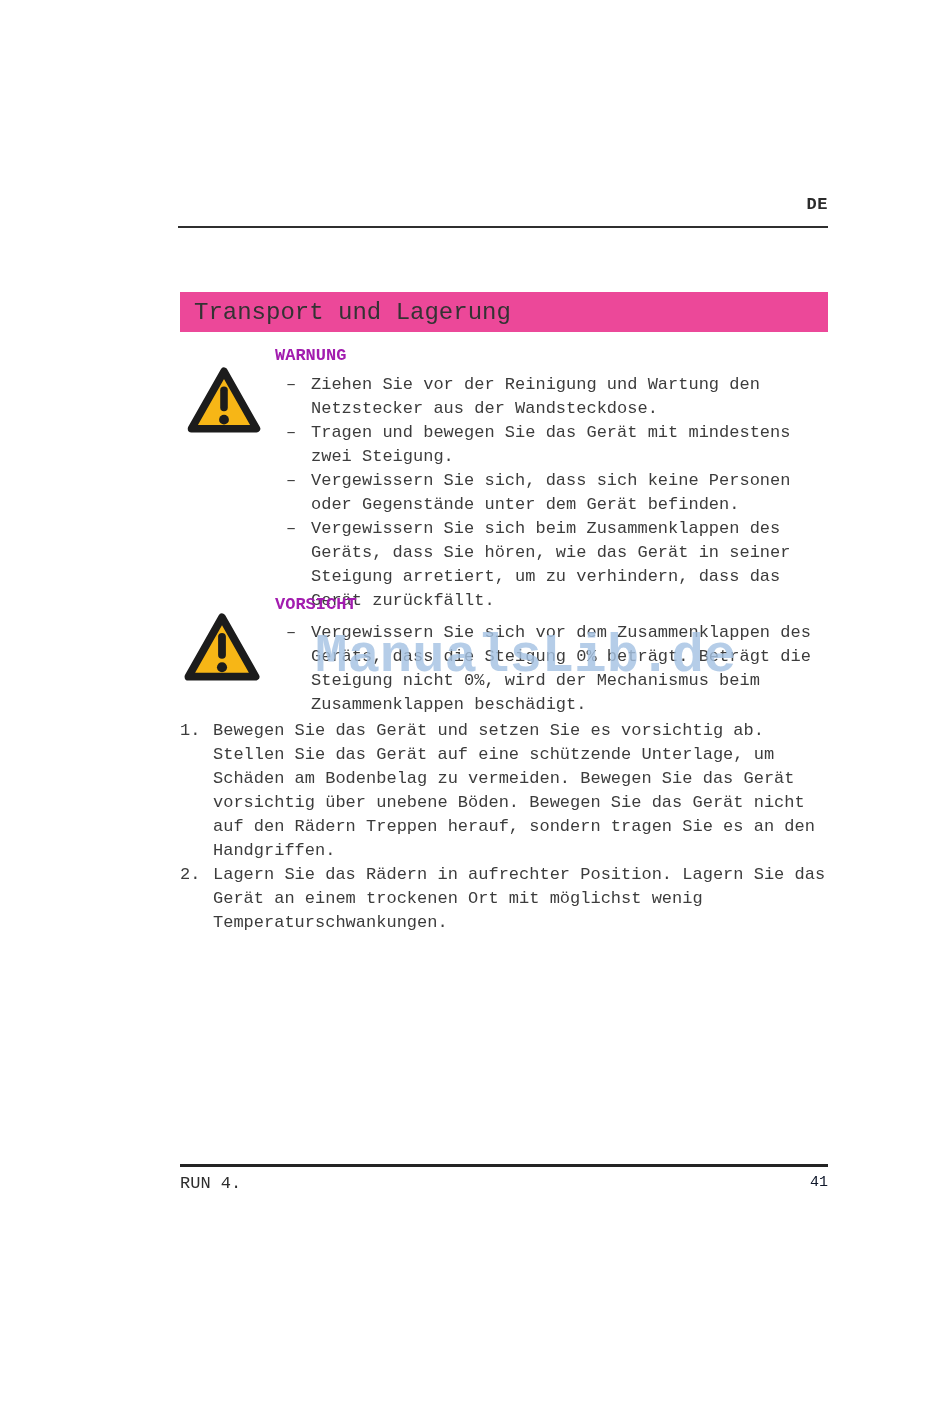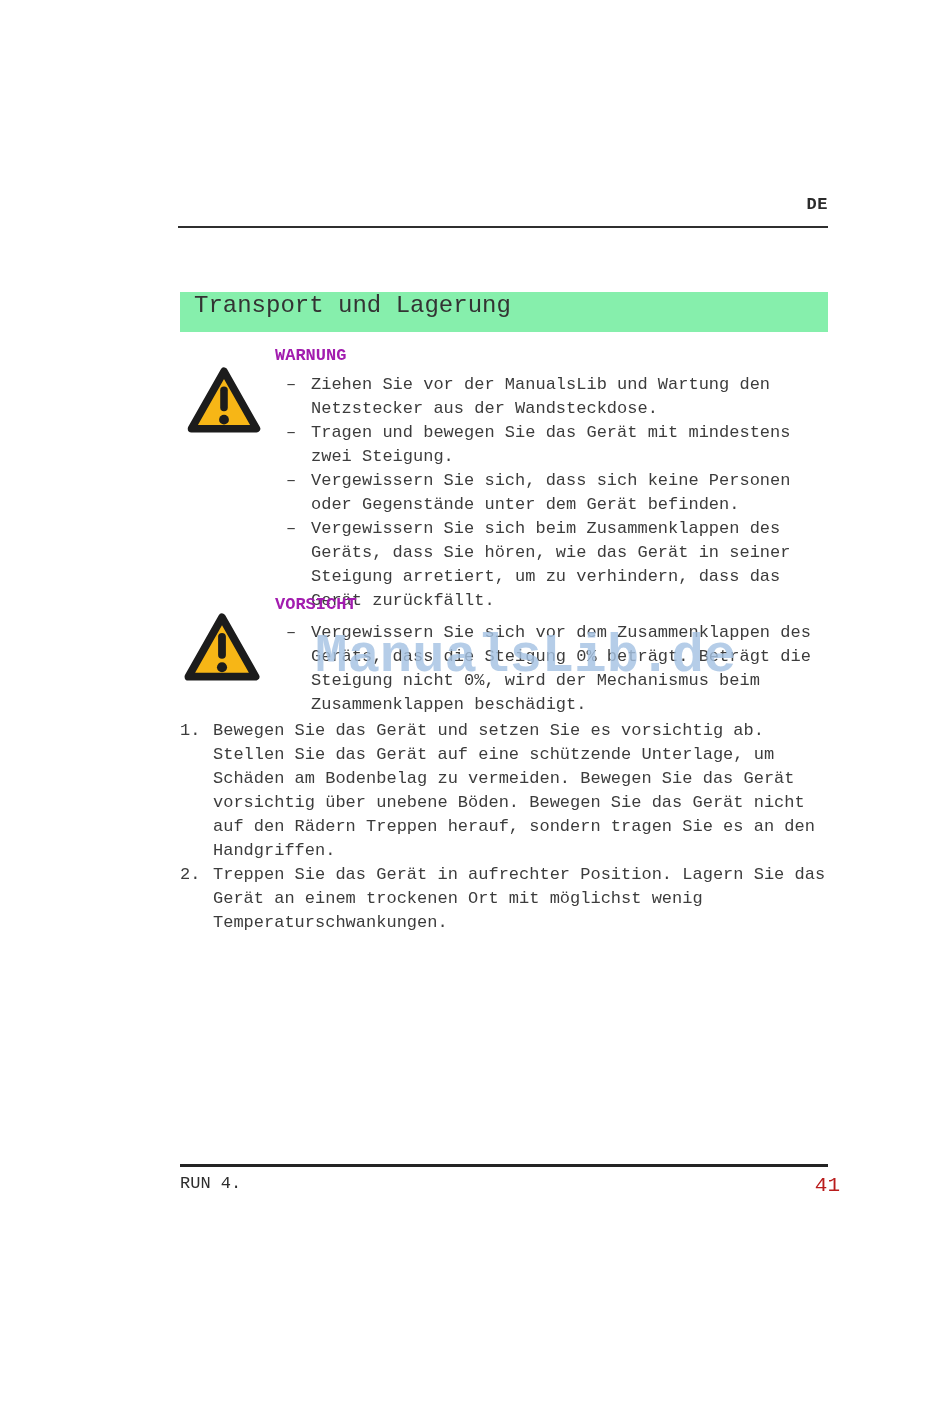--- a/index.html
+++ b/index.html
@@ -33,22 +33,23 @@
     background: #2f2f2f;
   }
 
   
   .title-bar {
     position: absolute;
     top: 292px;
     left: 152px;
     width: 648px;
     height: 40px;
-    background: #86efac;
+    background: #ec4899;
     display: flex;
+    align-items: center;
     box-sizing: border-box;
     padding-left: 14px;
   }
   .title-bar .title-text {
     font-size: 24px;
     color: #333333;
   }
 
   
   .hazard-icon { position: absolute; }
@@ -121,23 +122,23 @@
     position: absolute;
     top: 1174px;
     left: 152px;
     font-size: 17px;
     color: #2e2e2e;
     text-align: center;
   }
   .footer-right {
     position: absolute;
     top: 1174px;
-    right: 138px;
-    font-size: 21px;
-    color: #b91c1c;
+    right: 150px;
+    font-size: 15px;
+    color: #0f172a;
   }
 </style>
 </head>
 <body>
 
 <div class="page">
 
   <div class="lang-badge">DE</div>
   <div class="top-rule"></div>
 
@@ -149,21 +150,21 @@
     <svg viewBox="0 0 100 90" xmlns="http://www.w3.org/2000/svg">
       <path d="M50 7 L93 83 L7 83 Z" fill="#f7b616" stroke="#1c1c1c" stroke-width="10" stroke-linejoin="round"></path>
       <rect x="45" y="27" width="10" height="33" rx="5" fill="#1c1c1c"></rect>
       <circle cx="50" cy="71" r="6.5" fill="#1c1c1c"></circle>
     </svg>
   </div>
   <div class="hazard-label label-warning">WARNUNG</div>
   <div class="dash-list list-warning">
     <div class="dash-item">
       <span class="dash">–</span>
-      <span class="txt">Ziehen Sie vor der ManualsLib und Wartung den Netzstecker aus der Wandsteckdose.</span>
+      <span class="txt">Ziehen Sie vor der Reinigung und Wartung den Netzstecker aus der Wandsteckdose.</span>
     </div>
     <div class="dash-item">
       <span class="dash">–</span>
       <span class="txt">Tragen und bewegen Sie das Gerät mit mindestens zwei Steigung.</span>
     </div>
     <div class="dash-item">
       <span class="dash">–</span>
       <span class="txt">Vergewissern Sie sich, dass sich keine Personen oder Gegenstände unter dem Gerät befinden.</span>
     </div>
     <div class="dash-item">
@@ -189,21 +190,21 @@
 
   <div class="watermark">ManualsLib.de</div>
 
   <div class="steps">
     <div class="step-item">
       <span class="num">1.</span>
       <span class="txt">Bewegen Sie das Gerät und setzen Sie es vorsichtig ab. Stellen Sie das Gerät auf eine schützende Unterlage, um Schäden am Bodenbelag zu vermeiden. Bewegen Sie das Gerät vorsichtig über unebene Böden. Bewegen Sie das Gerät nicht auf den Rädern Treppen herauf, sondern tragen Sie es an den Handgriffen.</span>
     </div>
     <div class="step-item">
       <span class="num">2.</span>
-      <span class="txt">Treppen Sie das Gerät in aufrechter Position. Lagern Sie das Gerät an einem trockenen Ort mit möglichst wenig Temperaturschwankungen.</span>
+      <span class="txt">Lagern Sie das Rädern in aufrechter Position. Lagern Sie das Gerät an einem trockenen Ort mit möglichst wenig Temperaturschwankungen.</span>
     </div>
   </div>
 
   <div class="footer-rule"></div>
   <div class="footer-left">RUN 4.</div>
   <div class="footer-right">41</div>
 
 </div>
 
 </body></html>

